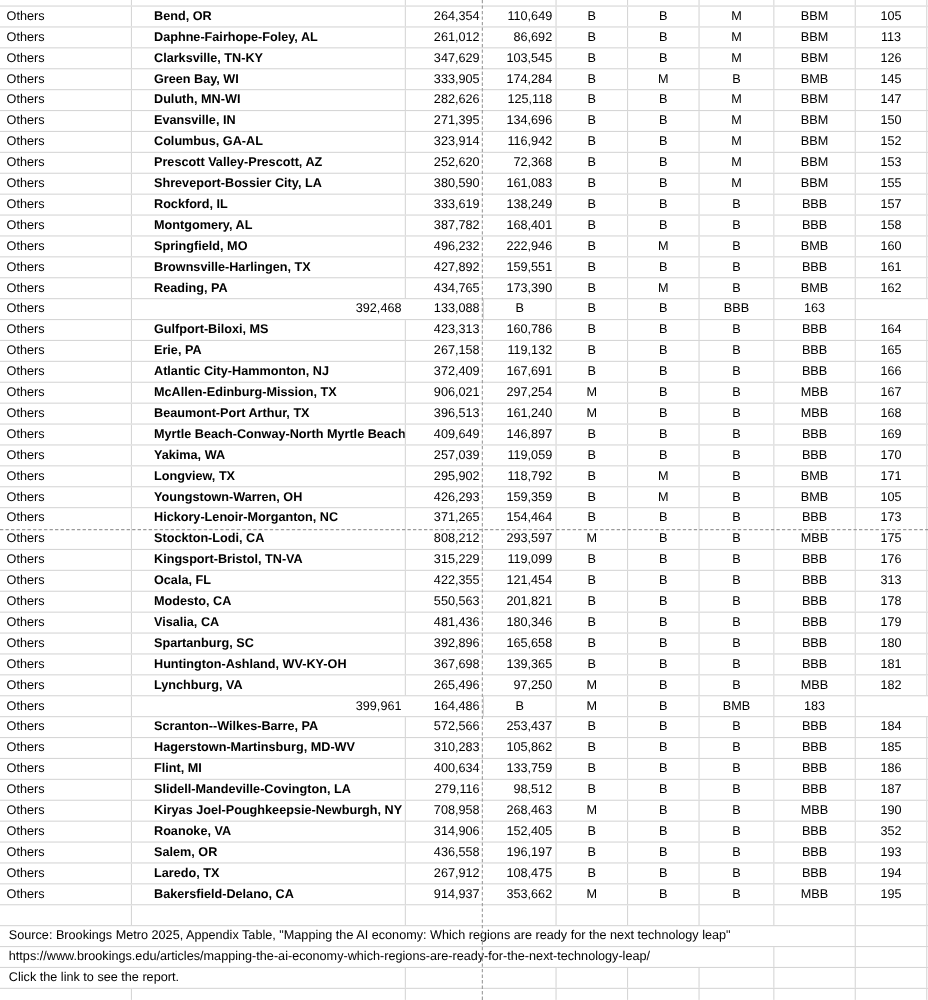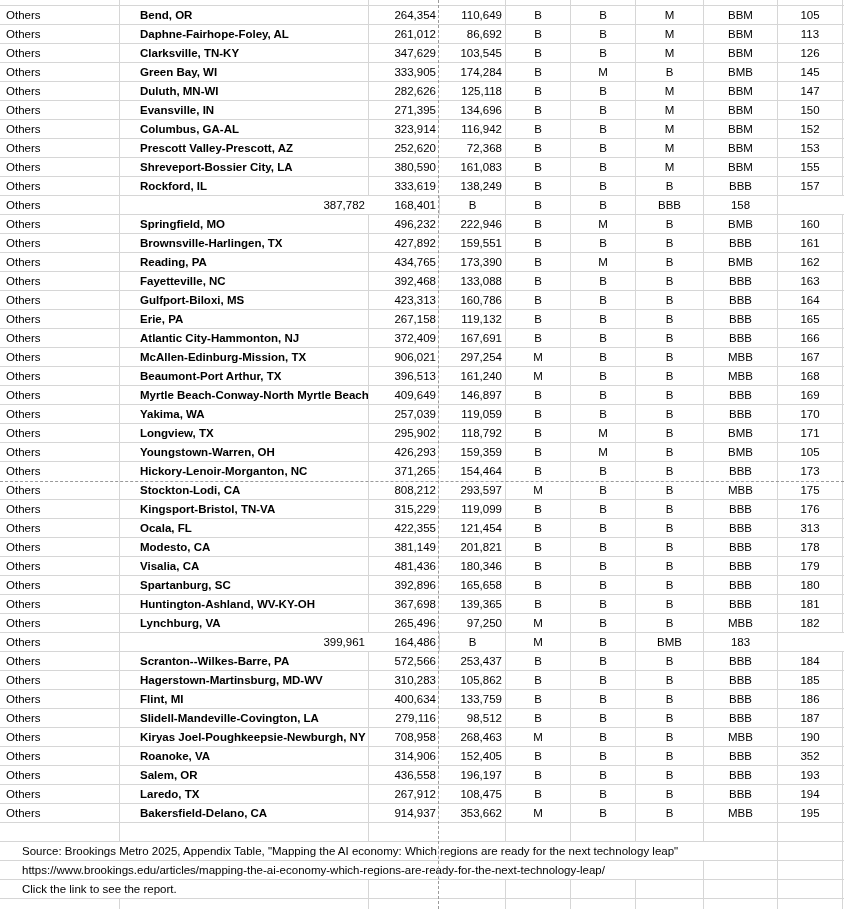--- a/index.html
+++ b/index.html
@@ -35,21 +35,21 @@
     font-size:11.5px;
     line-height:18px;
     height:100%;
   }
   .cell.ovf{overflow:visible;}
   .bl{border-left:1px solid var(--grid);}
   .c-a{padding-left:6px;}
   .c-b{padding-left:20px;font-weight:bold;}
   .c-c,.c-d{text-align:right;padding-right:3px;}
   .c-e,.c-f,.c-g,.c-h,.c-i{text-align:center;}
-  .note{padding-left:22px;}
+  .note{padding-left:8px;}
   .vbreak{
     position:absolute;top:0;left:438px;width:0;height:909px;
     border-left:1px dashed var(--break);
     pointer-events:none;
   }
   .hbreak{
     position:absolute;top:481px;left:0;width:844px;height:0;
     border-top:1px dashed var(--break);
     pointer-events:none;
   }
@@ -188,20 +188,21 @@
     <div class="cell c-d">138,249</div>
     <div class="cell c-e bl">B</div>
     <div class="cell c-f bl">B</div>
     <div class="cell c-g bl">B</div>
     <div class="cell c-h bl">BBB</div>
     <div class="cell c-i bl">157</div>
     <div class="cell bl"></div>
   </div>
       <div class="row">
     <div class="cell c-a">Others</div>
+    <div class="cell c-b bl">Montgomery, AL</div>
     <div class="cell c-c bl">387,782</div>
     <div class="cell c-d">168,401</div>
     <div class="cell c-e bl">B</div>
     <div class="cell c-f bl">B</div>
     <div class="cell c-g bl">B</div>
     <div class="cell c-h bl">BBB</div>
     <div class="cell c-i bl">158</div>
     <div class="cell bl"></div>
   </div>
       <div class="row">
@@ -235,21 +236,20 @@
     <div class="cell c-d">173,390</div>
     <div class="cell c-e bl">B</div>
     <div class="cell c-f bl">M</div>
     <div class="cell c-g bl">B</div>
     <div class="cell c-h bl">BMB</div>
     <div class="cell c-i bl">162</div>
     <div class="cell bl"></div>
   </div>
       <div class="row">
     <div class="cell c-a">Others</div>
-    <div class="cell c-b bl">Fayetteville, NC</div>
     <div class="cell c-c bl">392,468</div>
     <div class="cell c-d">133,088</div>
     <div class="cell c-e bl">B</div>
     <div class="cell c-f bl">B</div>
     <div class="cell c-g bl">B</div>
     <div class="cell c-h bl">BBB</div>
     <div class="cell c-i bl">163</div>
     <div class="cell bl"></div>
   </div>
       <div class="row">
@@ -404,21 +404,21 @@
     <div class="cell c-e bl">B</div>
     <div class="cell c-f bl">B</div>
     <div class="cell c-g bl">B</div>
     <div class="cell c-h bl">BBB</div>
     <div class="cell c-i bl">313</div>
     <div class="cell bl"></div>
   </div>
       <div class="row">
     <div class="cell c-a">Others</div>
     <div class="cell c-b bl">Modesto, CA</div>
-    <div class="cell c-c bl">381,149</div>
+    <div class="cell c-c bl">550,563</div>
     <div class="cell c-d">201,821</div>
     <div class="cell c-e bl">B</div>
     <div class="cell c-f bl">B</div>
     <div class="cell c-g bl">B</div>
     <div class="cell c-h bl">BBB</div>
     <div class="cell c-i bl">178</div>
     <div class="cell bl"></div>
   </div>
       <div class="row">
     <div class="cell c-a">Others</div>

